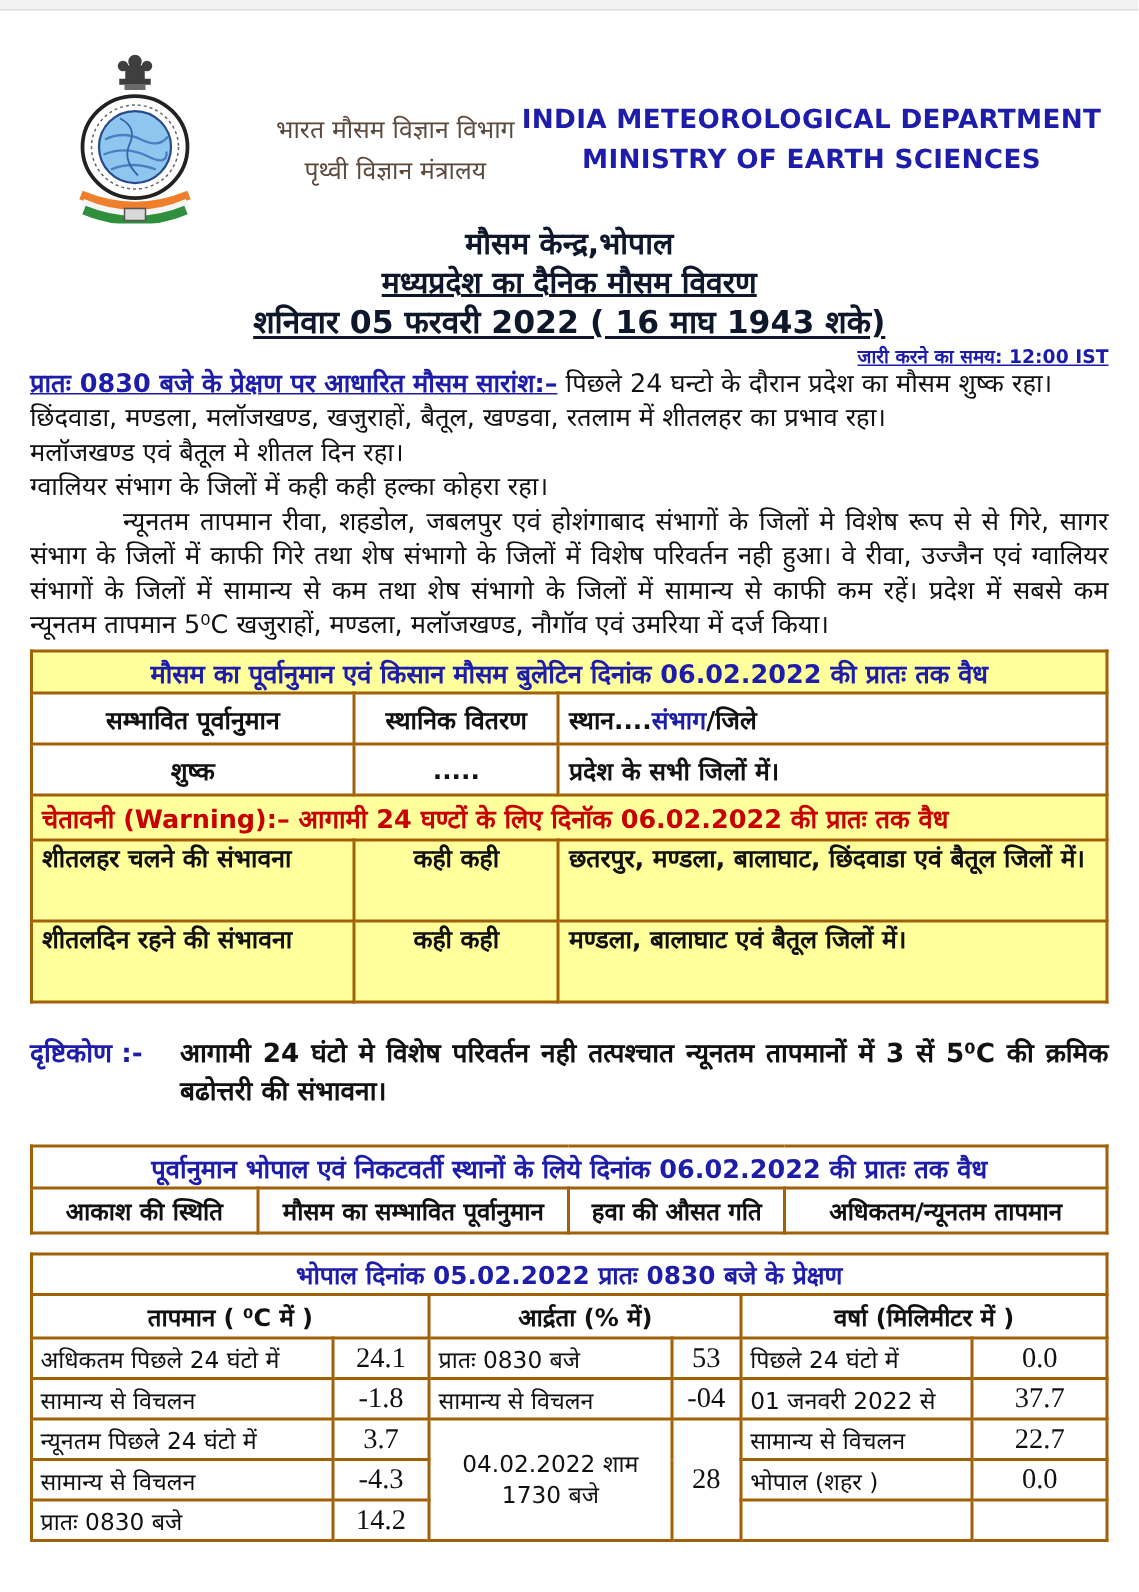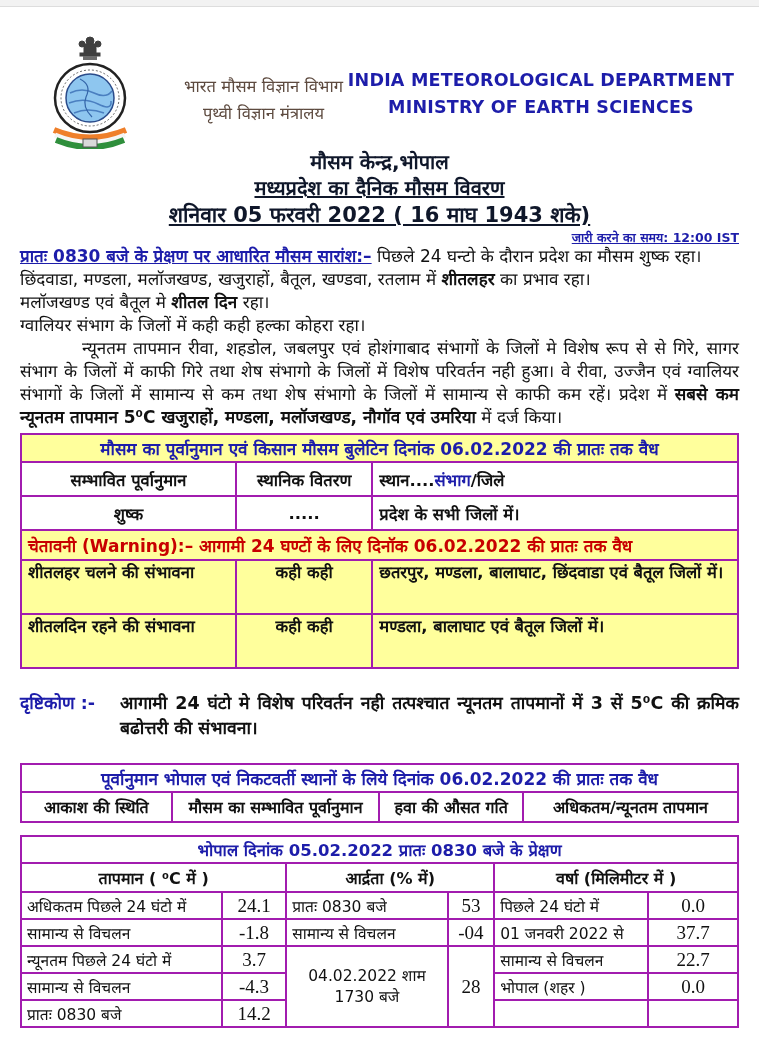--- a/index.html
+++ b/index.html
@@ -22,26 +22,26 @@
   .titles{text-align:center;color:#0f172a;font-weight:bold;}
   .t-line1{font-size:20px;line-height:26px;}
   .t-line2{font-size:20px;line-height:26px;text-decoration:underline;}
   .t-line3{font-size:21px;line-height:29px;text-decoration:underline;}
   .issue{text-align:right;color:#1d1daa;font-weight:bold;font-size:12.5px;
          line-height:15px;text-decoration:underline;}
 
   
   .body-text p{margin:0;font-size:17px;line-height:23px;text-align:justify;}
   .lead{color:#1d1daa;font-weight:bold;text-decoration:underline;}
-  .b{font-weight:bold;}
+  .b{font-weight:normal;}
   .p2{text-indent:62px;}
 
   
   table{border-collapse:collapse;width:719px;table-layout:fixed;}
-  td{border:2px solid #a21caf;padding:1px 6px;font-size:16.5px;vertical-align:middle;color:#111;margin-top:41px;}
+  td{border:2px solid #a16207;padding:1px 6px;font-size:16.5px;vertical-align:middle;color:#111;margin-top:41px;}
   .yellow{background:#ffff9c;}
   .blue{color:#1d1daa;}
   .red{color:#c80000;}
   .ctr{text-align:center;}
 
   .t1{margin-top:4px;}
   .t1 td{font-weight:bold;}
   .t1 .ttl td{height:24px;text-align:center;font-size:17px;}
   .t1 .hrow td{height:30px;}
   .t1 .vrow td{height:30px;}

